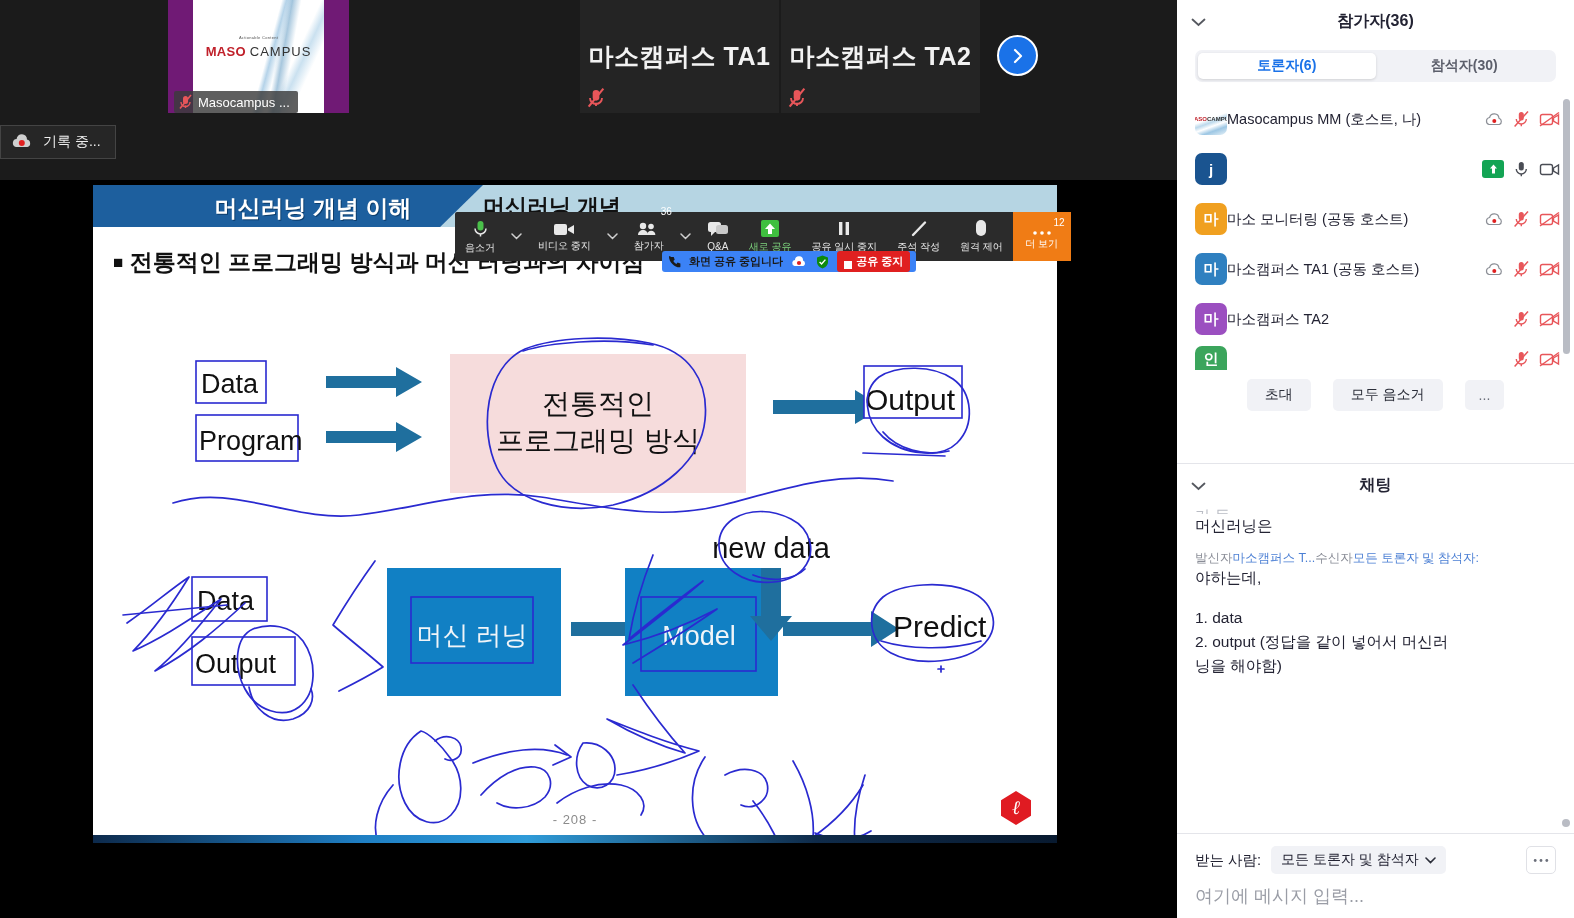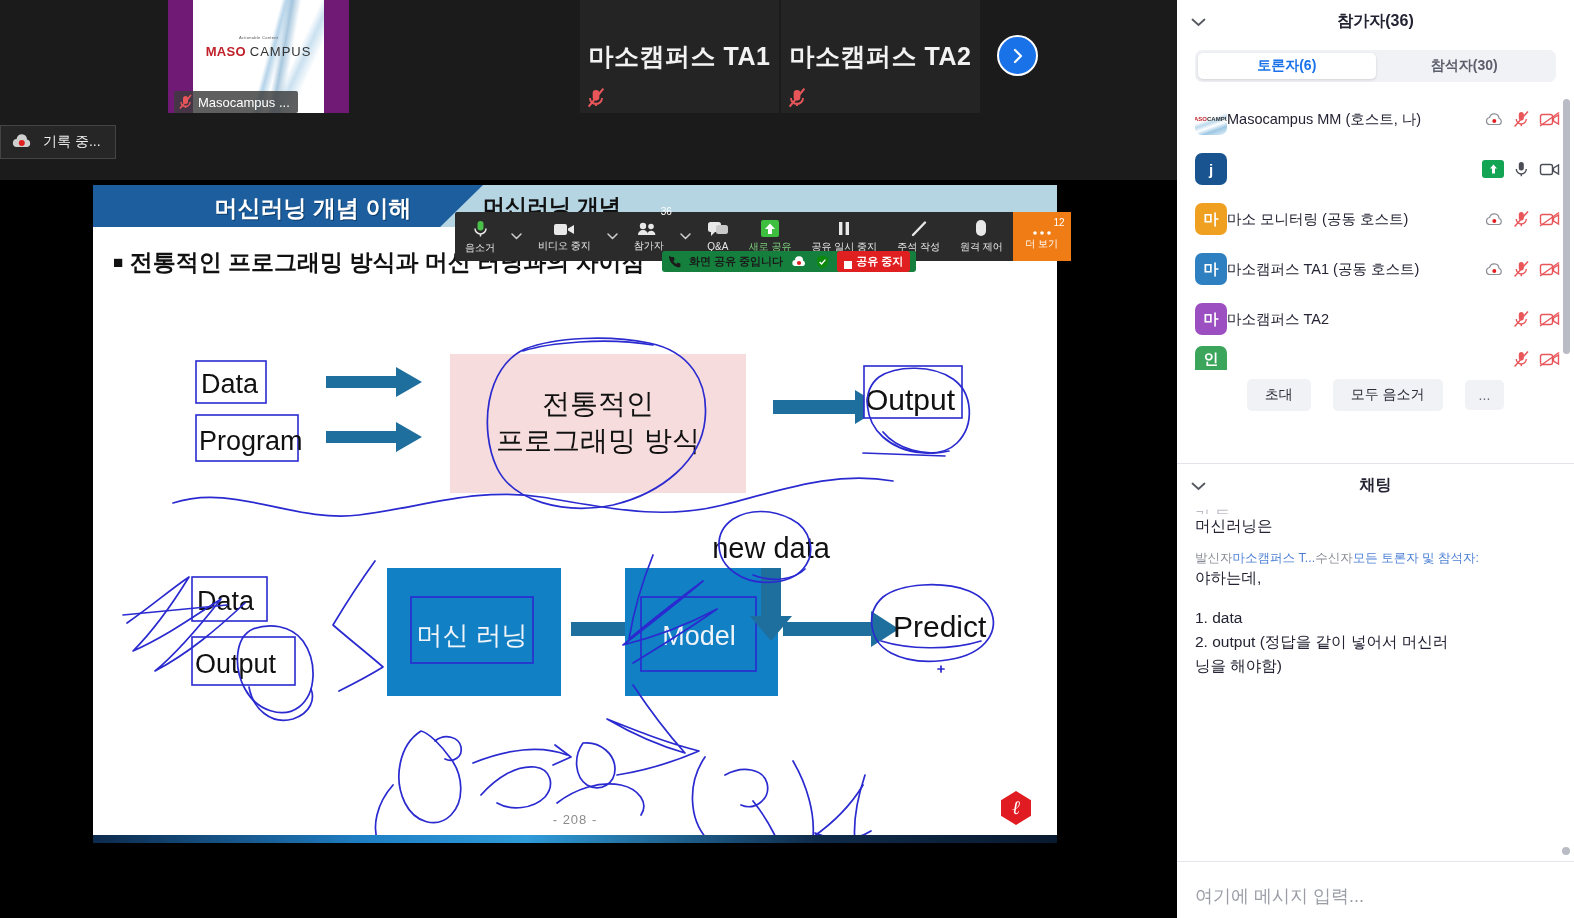--- a/index.html
+++ b/index.html
@@ -137,21 +137,21 @@
     align-items: center; justify-content: center; padding: 0 12px; position: relative;
     min-width: 58px;
   }
   #tb-more .lbl { color: #fff; font-size: 10px; }
   #tb-more .badge { position: absolute; right: 6px; top: 5px; color: #fff; font-size: 10px; }
   .tb-badge { position: absolute; right: 2px; top: -6px; color: #fff; font-size: 10px; }
 
   
   #sharebar {
     position: absolute; left: 662px; top: 251px; height: 21px;
-    background: #15803d; display: flex; align-items: center;
+    background: #3b82f6; display: flex; align-items: center;
     gap: 8px; padding: 0 6px; border-radius: 3px;
   }
   #sharebar .txt { color: #1b1b1b; font-size: 11px; font-weight: bold; }
   #stopshare {
     background: #e02020; color: #fff; font-size: 11px; font-weight: bold;
     padding: 3px 7px; display: flex; align-items: flex-end; gap: 4px;
     border-radius: 3px; height: 21px;
   }
   #stopshare .sq { width: 8px; height: 8px; background: #fff; }
 
@@ -707,17 +707,33 @@
         </div>
         <div class="cmsg">야하는데,</div>
         <div class="cmsg" style="height:16px"></div>
         <div class="cmsg">1. data</div>
         <div class="cmsg">2. output (정답을 같이 넣어서 머신러</div>
         <div class="cmsg">닝을 해야함)</div>
         <div id="chat-scroll"></div>
       </div>
 
       <div id="chatfooter">
+        <div id="chatto">
+          <span class="lbl">받는 사람:</span>
+          <div id="chat-dd">
+            <span>모든 토론자 및 참석자</span>
+            <svg width="11" height="7" viewBox="0 0 11 7">
+              <polyline points="1,1 5.5,5.5 10,1" fill="none" stroke="#2c2f3a" stroke-width="1.6" stroke-linecap="round"></polyline>
+            </svg>
+          </div>
+          <div id="chat-more">
+            <svg width="16" height="5" viewBox="0 0 16 5">
+              <circle cx="2.2" cy="2.5" r="1.4" fill="#6b6f7a"></circle>
+              <circle cx="8" cy="2.5" r="1.4" fill="#6b6f7a"></circle>
+              <circle cx="13.8" cy="2.5" r="1.4" fill="#6b6f7a"></circle>
+            </svg>
+          </div>
+        </div>
         <div id="chatinput">여기에 메시지 입력...</div>
       </div>
     </div>
   </div>
 </div>
 
 </body></html>

